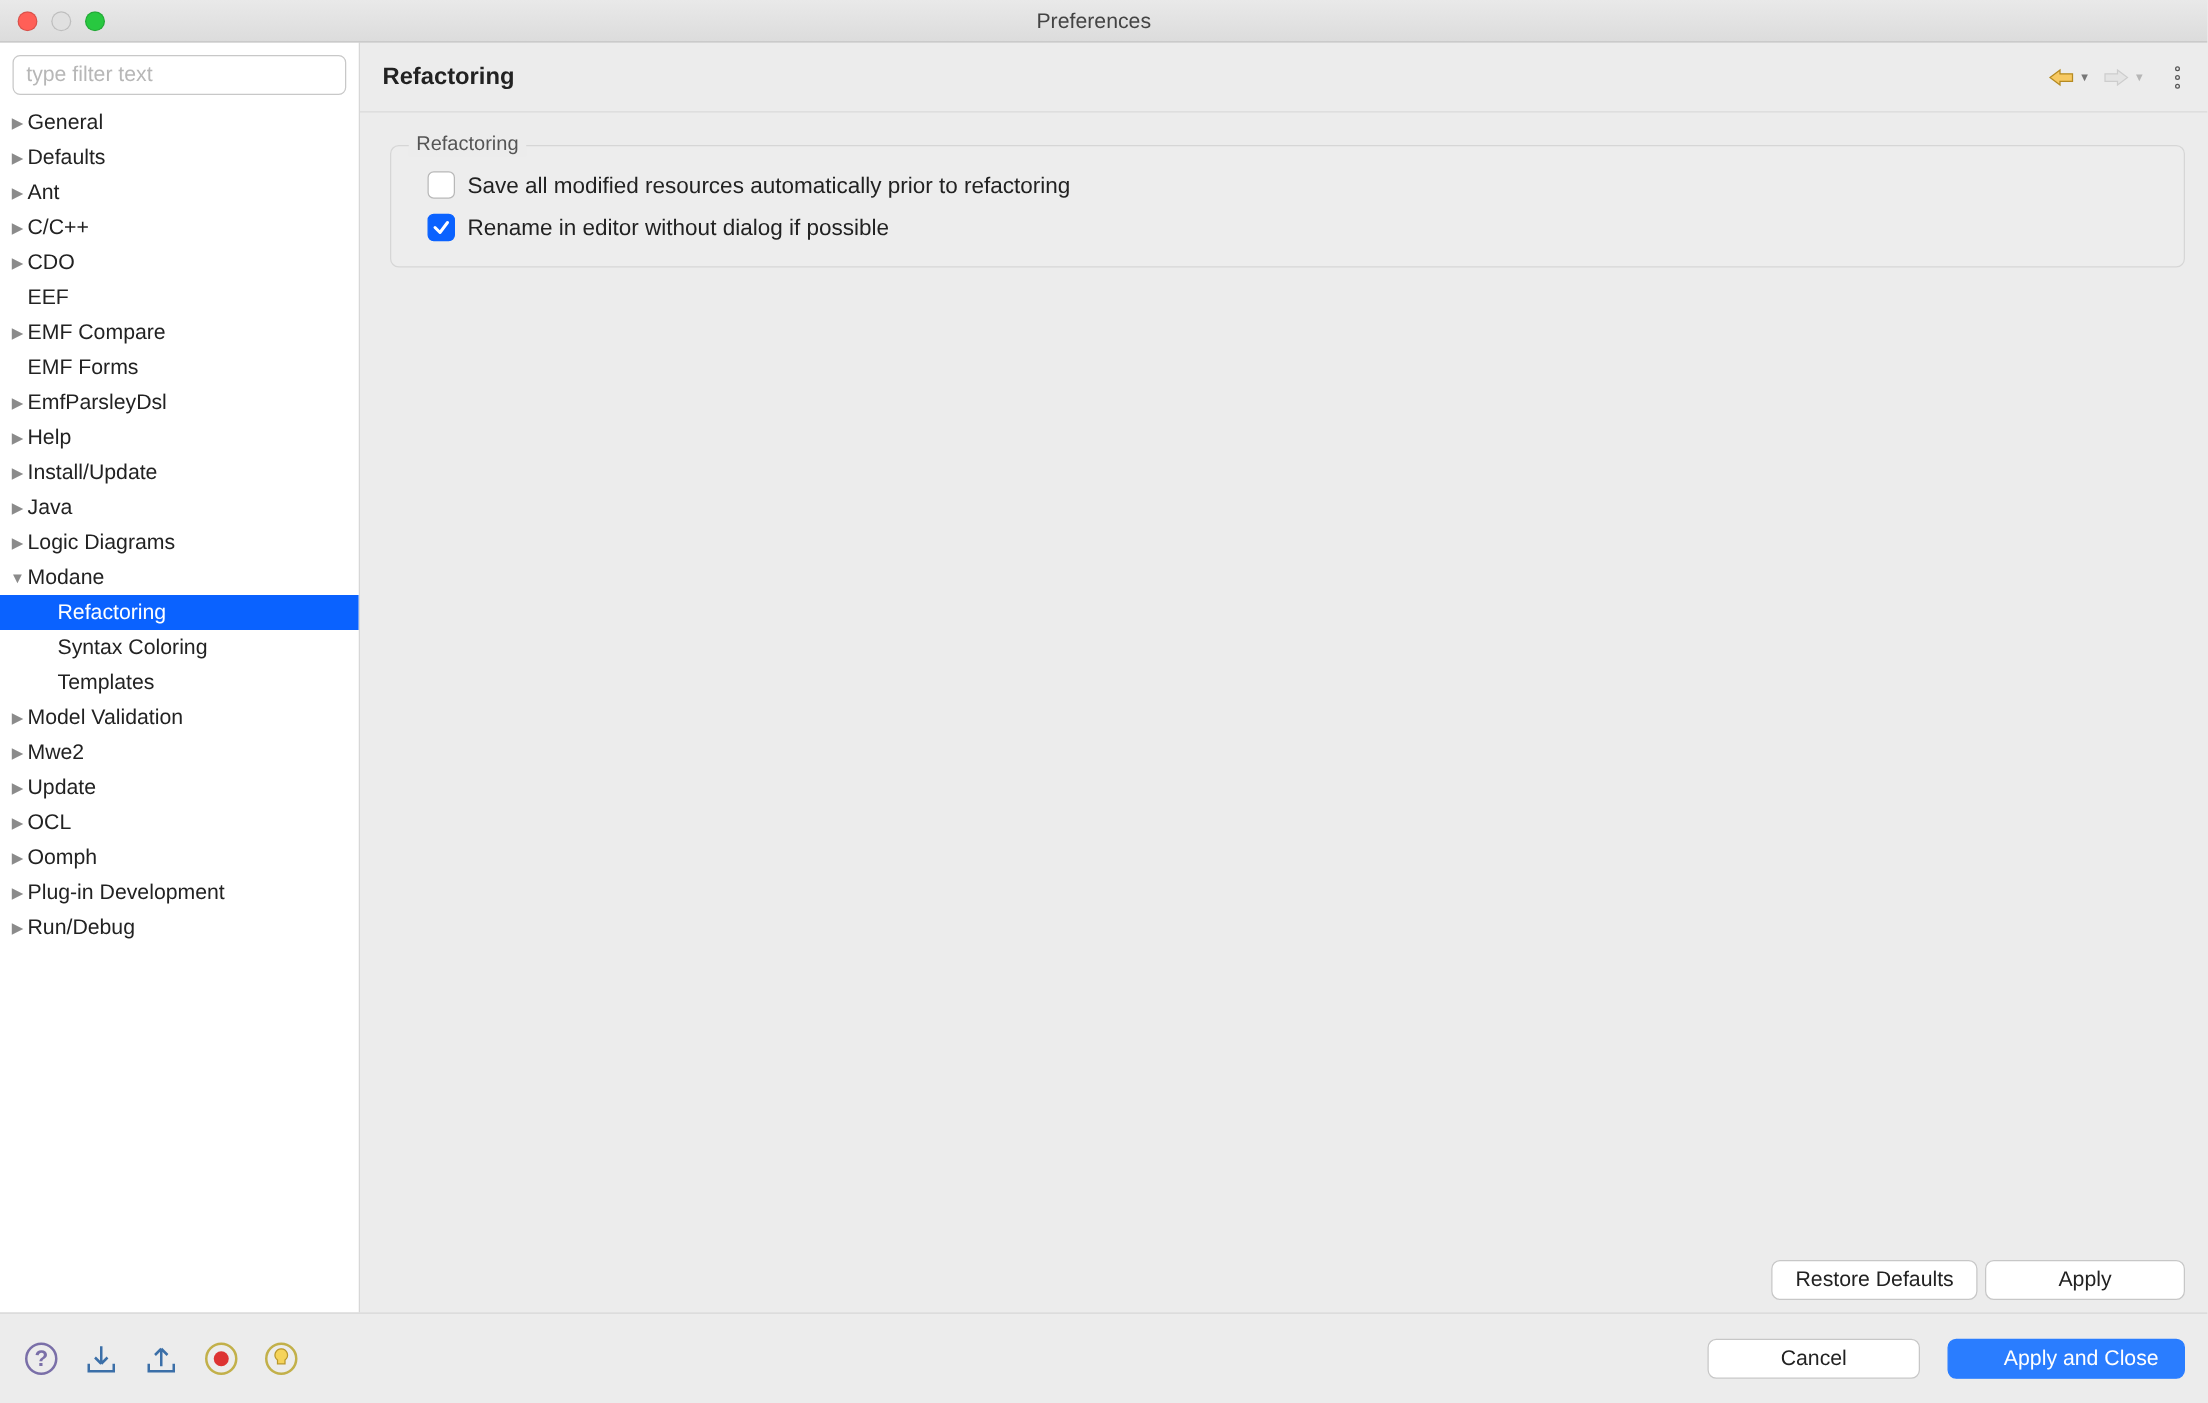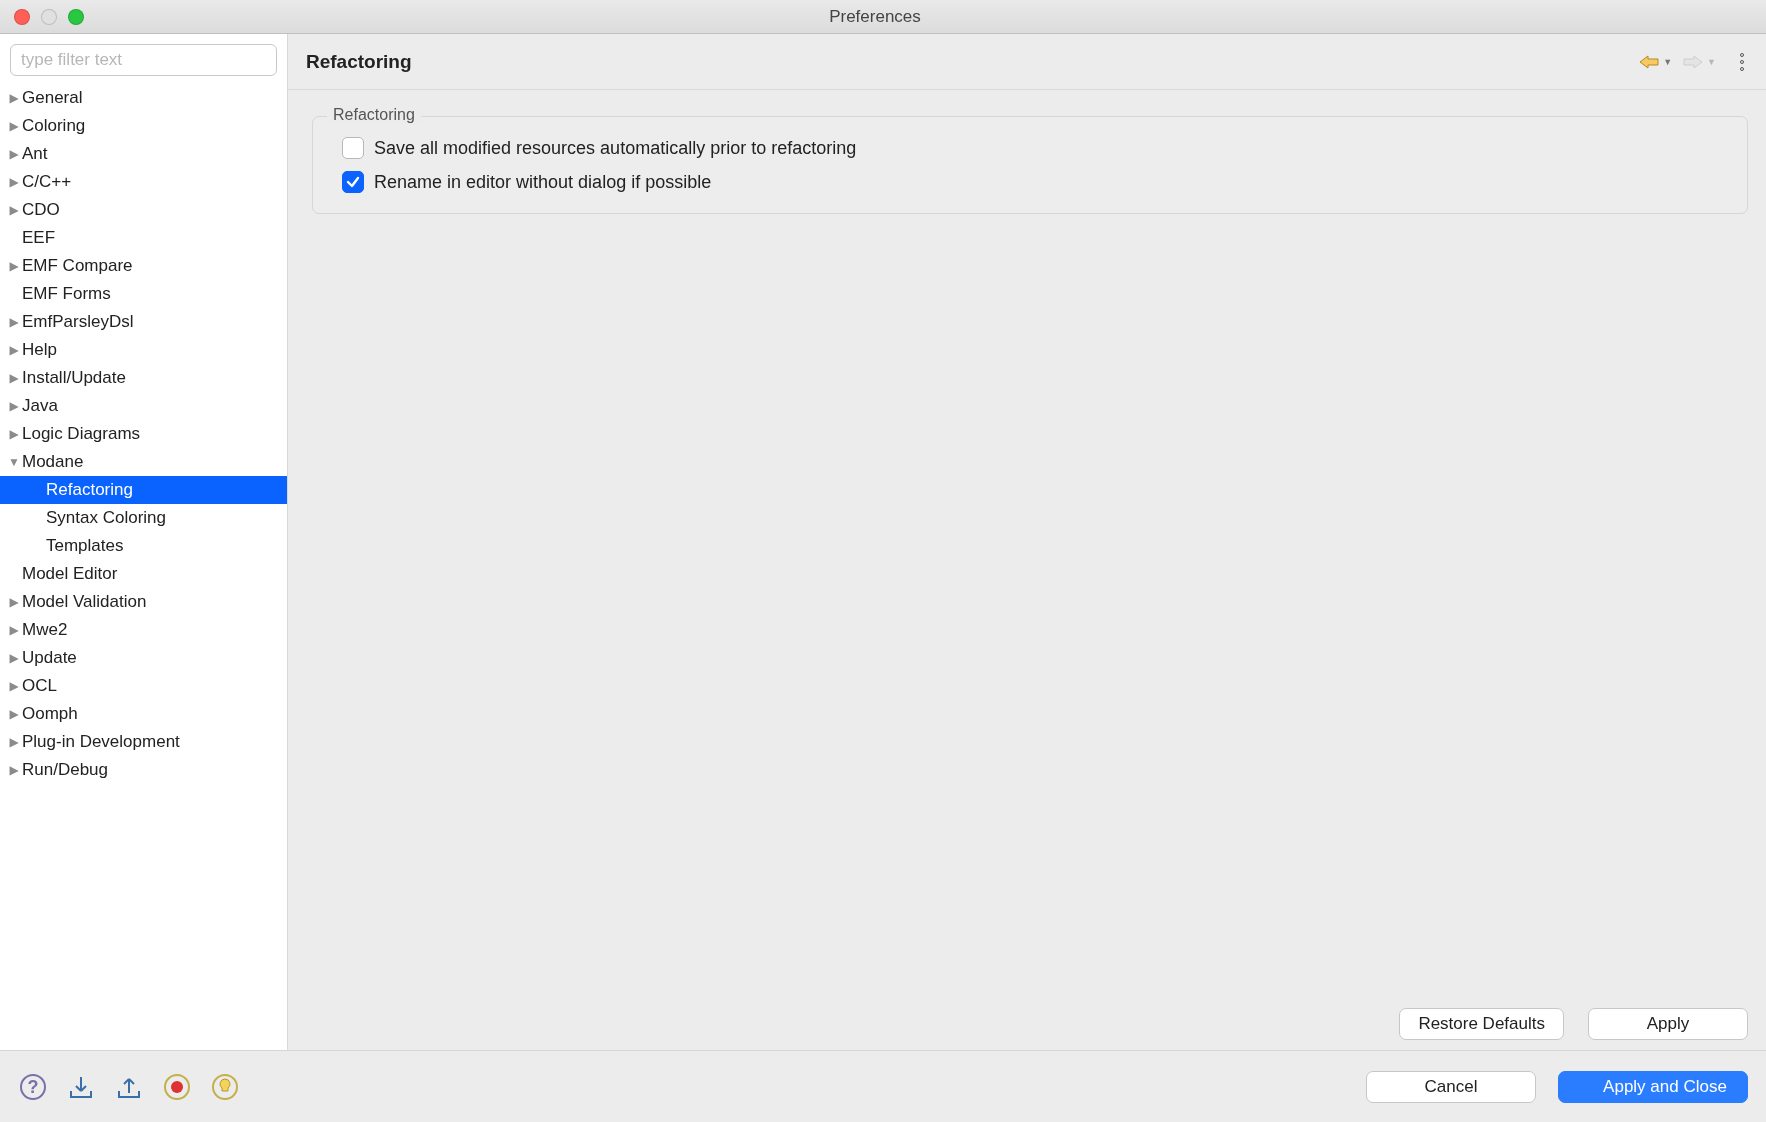--- a/index.html
+++ b/index.html
@@ -187,21 +187,21 @@
     background: #0a62ff;
     border-color: #0a62ff;
   }
   .chk.checked svg { display:block; }
   .chk svg { display:none; }
 
   .body-spacer { flex:1; }
   .buttons-row {
     display: flex;
     justify-content: flex-end;
-    gap: 24px;
+    gap: 6px;
     padding: 12px 0 0 0;
   }
   .btn {
     min-width: 160px;
     height: 32px;
     border: 1px solid #c7c7c7;
     border-radius: 7px;
     background: #fff;
     font-size: 17px;
     color: #222;
@@ -253,21 +253,21 @@
     <div class="filter-wrap">
       <input class="filter-input" type="text" placeholder="type filter text" style="">
     </div>
     <div class="tree" id="tree">
         <div class="tree-item">
           <span class="arrow">▶</span>
           <span>General</span>
         </div>
         <div class="tree-item">
           <span class="arrow">▶</span>
-          <span>Coloring</span>
+          <span>Defaults</span>
         </div>
         <div class="tree-item">
           <span class="arrow">▶</span>
           <span>Ant</span>
         </div>
         <div class="tree-item">
           <span class="arrow">▶</span>
           <span>C/C++</span>
         </div>
         <div class="tree-item">
@@ -311,24 +311,20 @@
           <span>Modane</span>
         </div>
         <div class="tree-item child selected">
           <span>Refactoring</span>
         </div>
         <div class="tree-item child">
           <span>Syntax Coloring</span>
         </div>
         <div class="tree-item child">
           <span>Templates</span>
-        </div>
-        <div class="tree-item noarrow">
-          <span class="arrow">▶</span>
-          <span>Model Editor</span>
         </div>
         <div class="tree-item">
           <span class="arrow">▶</span>
           <span>Model Validation</span>
         </div>
         <div class="tree-item">
           <span class="arrow">▶</span>
           <span>Mwe2</span>
         </div>
         <div class="tree-item">

